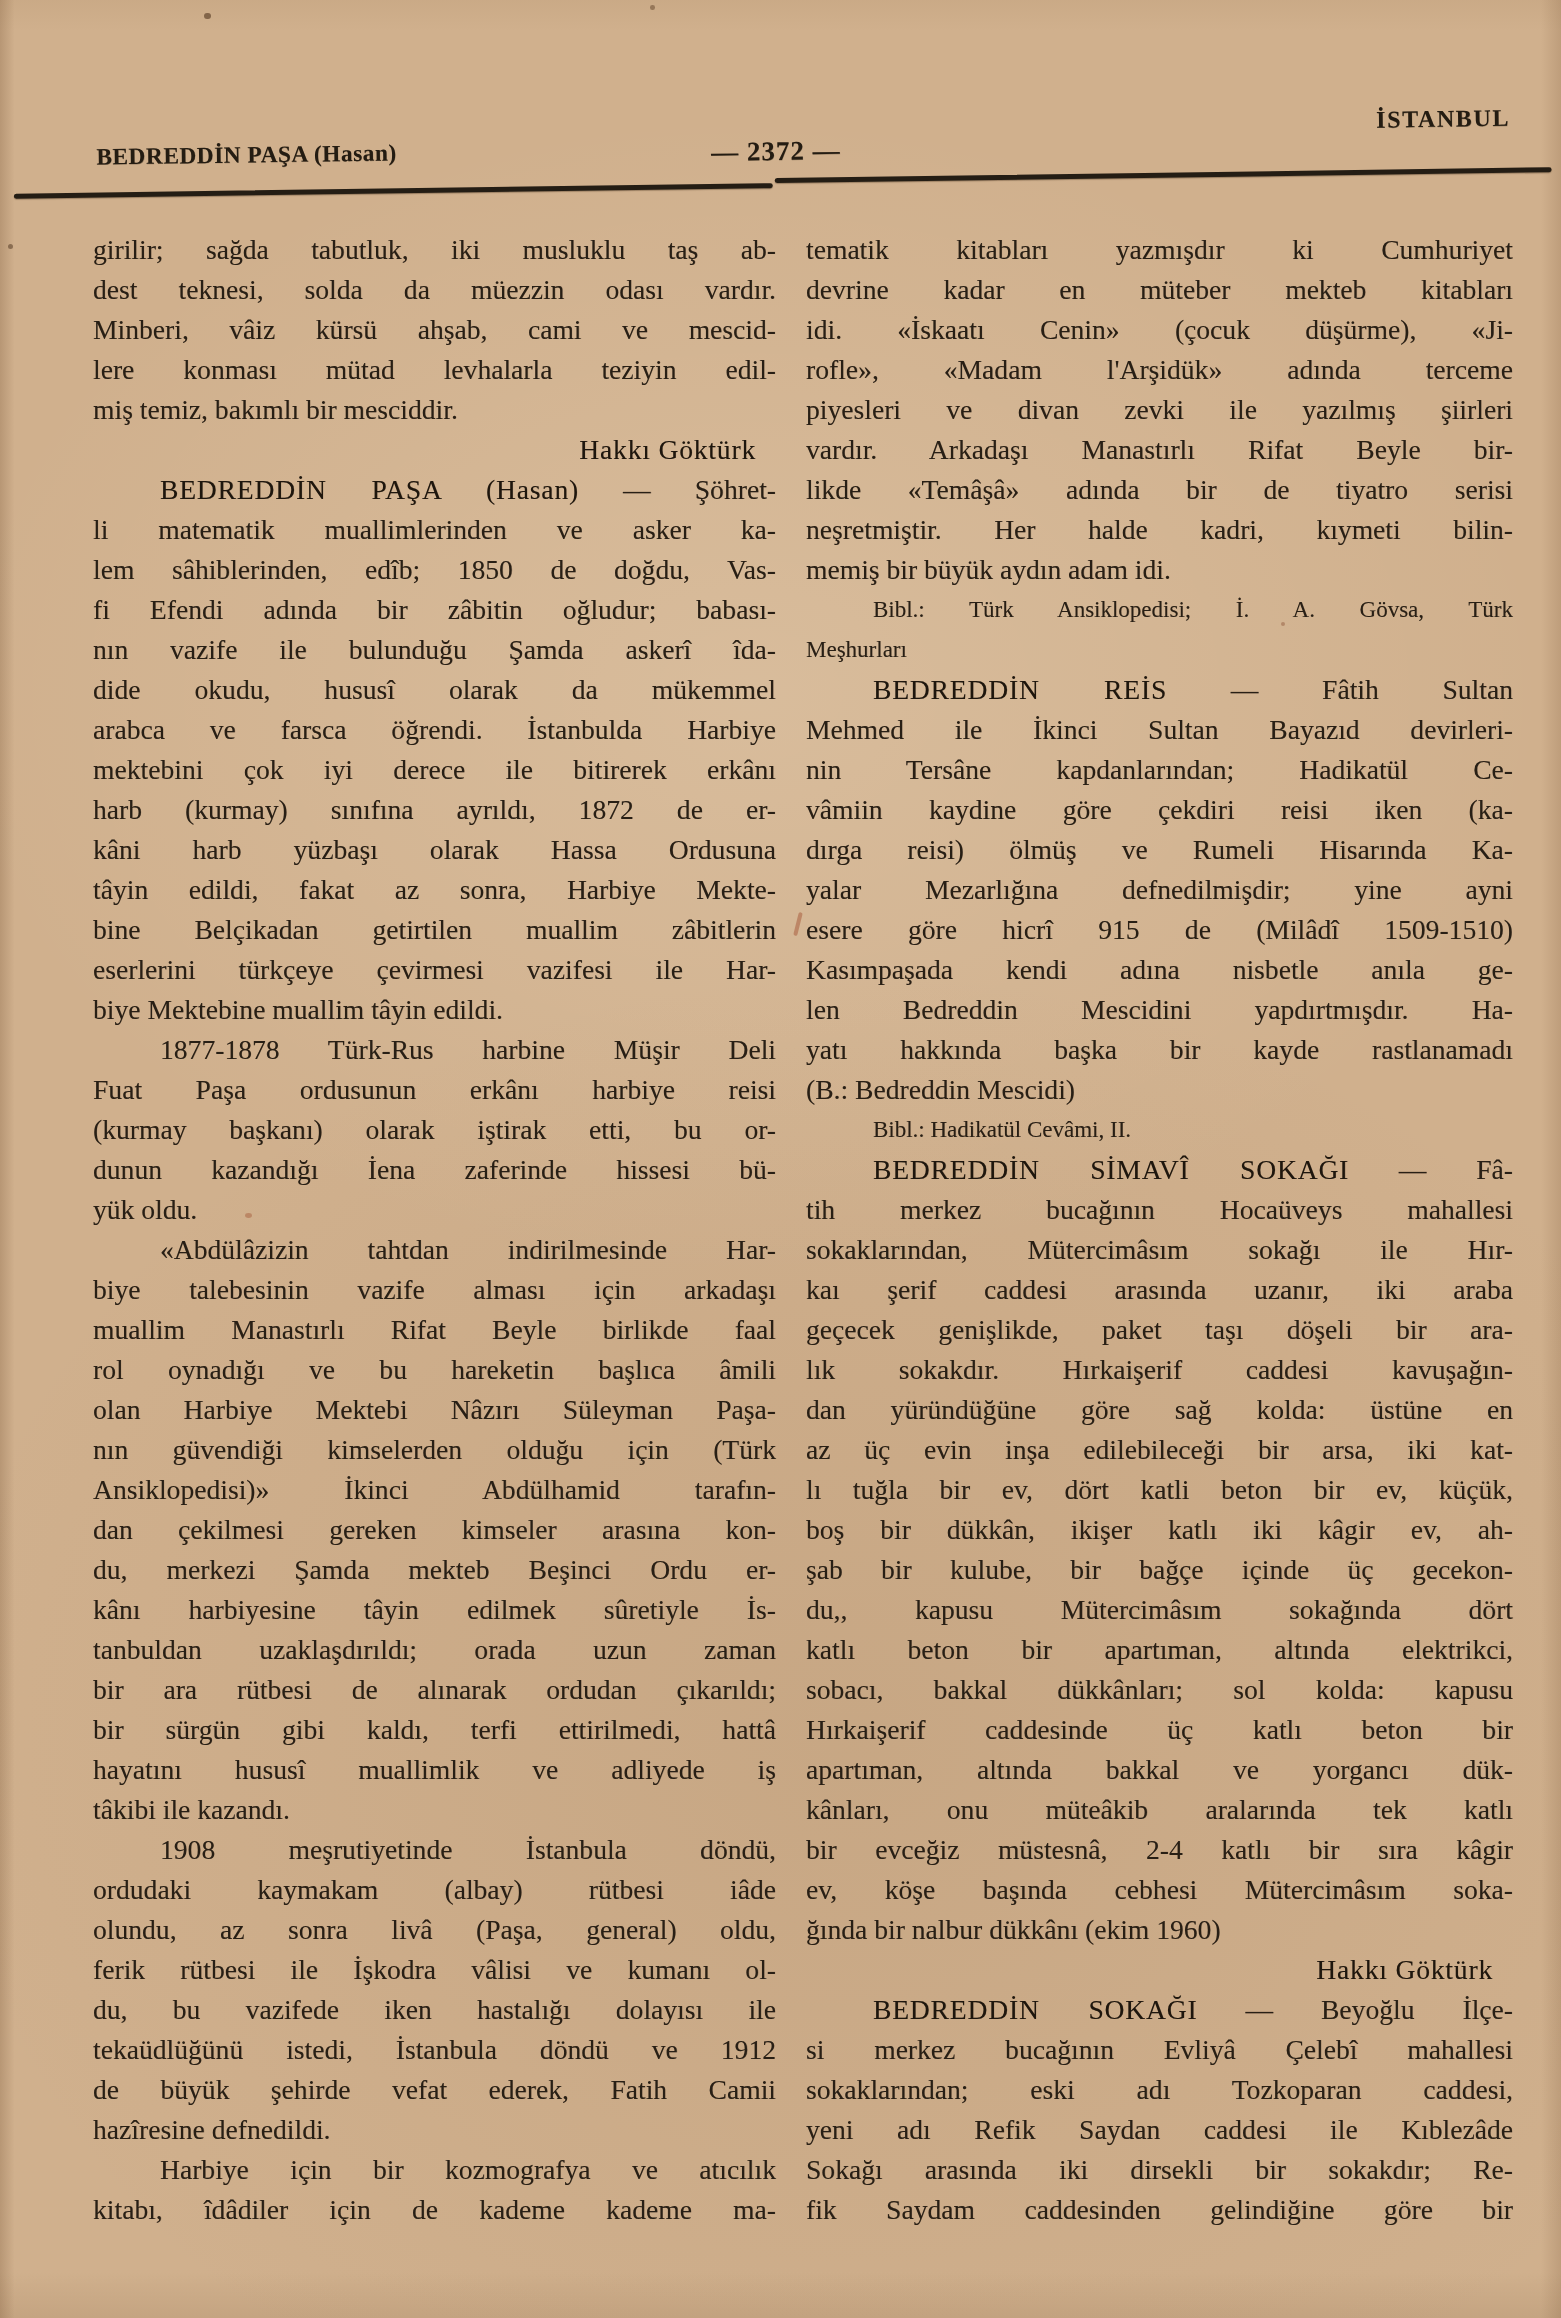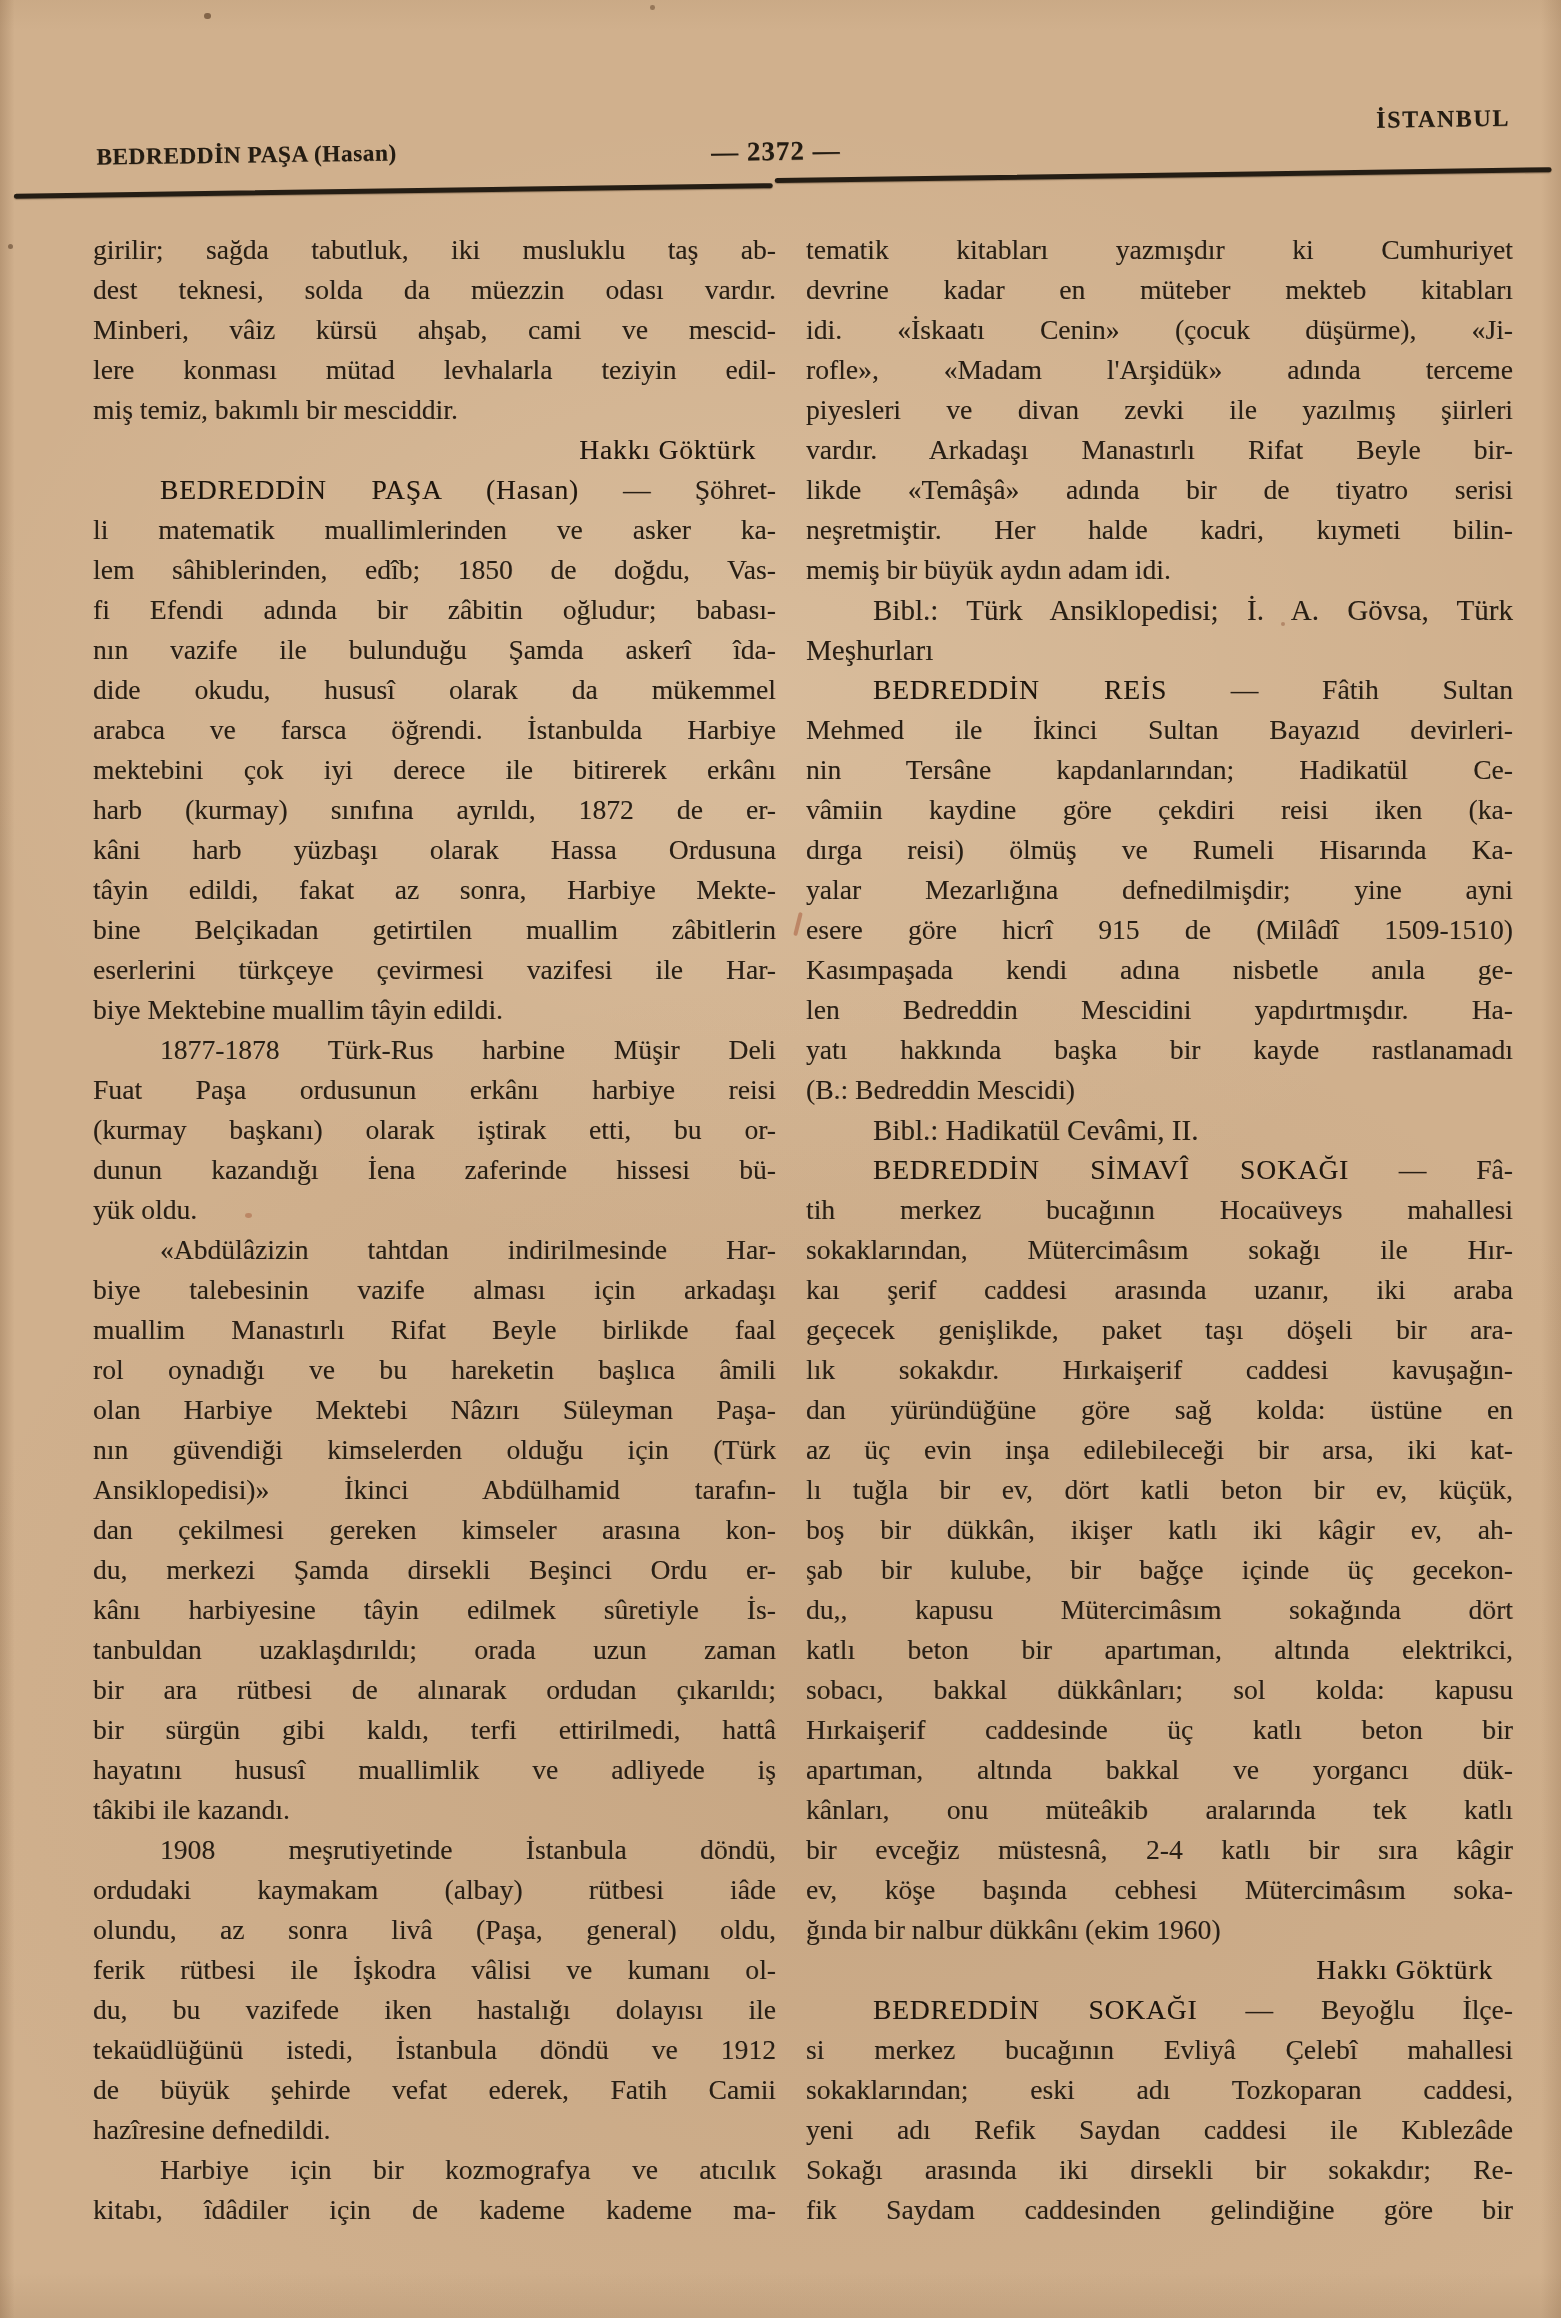--- a/index.html
+++ b/index.html
@@ -34,21 +34,21 @@
     height:40px;line-height:40px;font-size:27.6px;
     text-align:justify;text-align-last:justify;
     white-space:nowrap;
     color:#281f15;
     text-shadow:0.3px 0.4px 0.3px rgba(35,24,12,0.30);
   }
   .ln b{font-weight:normal;letter-spacing:0.8px;color:#1e160d;}
   .ln.al{text-align:right;text-align-last:left;}
   .ln.ar{text-align:right;text-align-last:right;padding-right:20px;}
   .ln.ind{padding-left:67px;}
-  .ln.sm{font-size:29px;}
+  .ln.sm{font-size:23px;}
   
   .speck{position:absolute;border-radius:50%;background:rgba(70,42,20,0.55);}
   #sp1{left:204px;top:12.5px;width:6.8px;height:6.8px;}
   #sp2{left:650px;top:5.2px;width:4.7px;height:4.7px;background:rgba(70,42,20,0.4);}
   #sp3{left:8.3px;top:244px;width:5.2px;height:5.2px;background:rgba(60,35,18,0.45);}
   #sp4{left:1281px;top:622px;width:4.2px;height:4.2px;background:rgba(120,55,30,0.35);}
   #mark1{position:absolute;left:796px;top:912px;width:3.6px;height:24px;border-radius:2.1px;background:rgba(160,75,45,0.45);transform:rotate(14deg);}
   #mark2{position:absolute;left:245px;top:1213px;width:7.3px;height:5.2px;border-radius:50%;background:rgba(150,60,30,0.35);}
 </style>
 </head>
@@ -91,21 +91,21 @@
       <div class="ln">dunun kazandığı İena zaferinde hissesi bü-</div>
       <div class="ln al">yük oldu.</div>
       <div class="ln ind">«Abdülâzizin tahtdan indirilmesinde Har-</div>
       <div class="ln">biye talebesinin vazife alması için arkadaşı</div>
       <div class="ln">muallim Manastırlı Rifat Beyle birlikde faal</div>
       <div class="ln">rol oynadığı ve bu hareketin başlıca âmili</div>
       <div class="ln">olan Harbiye Mektebi Nâzırı Süleyman Paşa-</div>
       <div class="ln">nın güvendiği kimselerden olduğu için (Türk</div>
       <div class="ln">Ansiklopedisi)» İkinci Abdülhamid tarafın-</div>
       <div class="ln">dan çekilmesi gereken kimseler arasına kon-</div>
-      <div class="ln">du, merkezi Şamda dirsekli Beşinci Ordu er-</div>
+      <div class="ln">du, merkezi Şamda mekteb Beşinci Ordu er-</div>
       <div class="ln">kânı harbiyesine tâyin edilmek sûretiyle İs-</div>
       <div class="ln">tanbuldan uzaklaşdırıldı; orada uzun zaman</div>
       <div class="ln">bir ara rütbesi de alınarak ordudan çıkarıldı;</div>
       <div class="ln">bir sürgün gibi kaldı, terfi ettirilmedi, hattâ</div>
       <div class="ln">hayatını hususî muallimlik ve adliyede iş</div>
       <div class="ln al">tâkibi ile kazandı.</div>
       <div class="ln ind">1908 meşrutiyetinde İstanbula döndü,</div>
       <div class="ln">ordudaki kaymakam (albay) rütbesi iâde</div>
       <div class="ln">olundu, az sonra livâ (Paşa, general) oldu,</div>
       <div class="ln">ferik rütbesi ile İşkodra vâlisi ve kumanı ol-</div>

